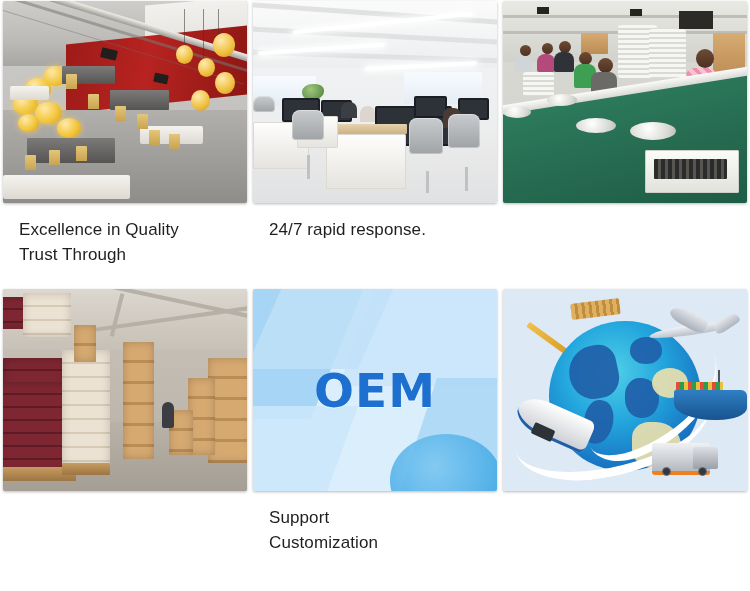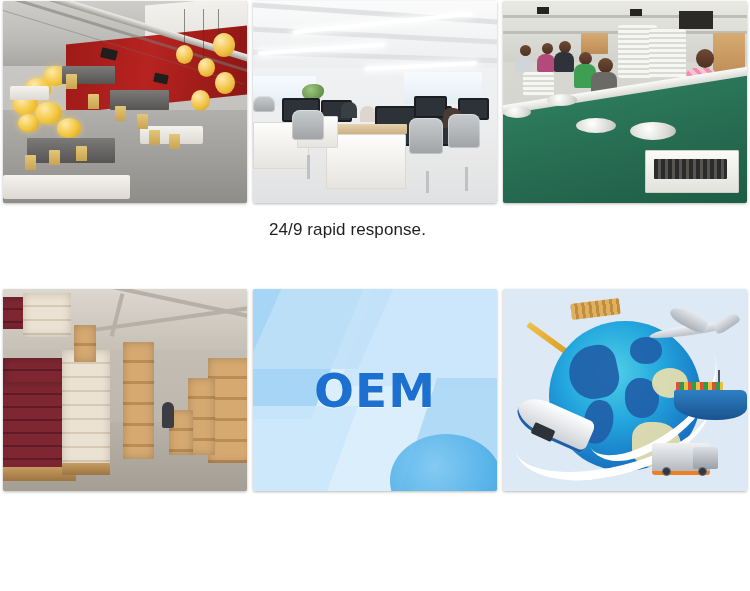--- a/index.html
+++ b/index.html
@@ -396,20 +396,22 @@
         <div class="chair" style="left:26%;top:36%;"></div>
         <div class="chair" style="left:35%;top:46%;"></div>
         <div class="chair" style="left:46%;top:52%;"></div>
         <div class="chair" style="left:55%;top:56%;"></div>
         <div class="chair" style="left:9%;top:76%;"></div>
         <div class="chair" style="left:19%;top:74%;"></div>
         <div class="chair" style="left:30%;top:72%;"></div>
         <div class="chair" style="left:60%;top:64%;"></div>
         <div class="chair" style="left:68%;top:66%;"></div>
       </div>
+      <div class="caption">Excellence in Quality
+Trust Through</div>
     </div>
 
     <div class="cell">
       <div class="media ph-office">
         <div class="ceiling"></div>
         <div class="beam" style="left:-5%;top:5%;width:110%;transform:rotate(4deg);"></div>
         <div class="beam" style="left:-5%;top:16%;width:110%;transform:rotate(3deg);"></div>
         <div class="beam" style="left:-5%;top:26%;width:110%;transform:rotate(2deg);"></div>
         <div class="tube" style="left:16%;top:10%;width:74%;transform:rotate(-6deg);"></div>
         <div class="tube" style="left:2%;top:23%;width:52%;transform:rotate(-4deg);"></div>
@@ -437,21 +439,21 @@
         <div class="desk" style="left:18%;top:57%;width:16%;height:15%;"></div>
 
         <div class="chair" style="left:16%;top:54%;width:32px;height:30px;"></div>
         <div class="chairleg" style="left:22%;top:76%;height:12%;"></div>
         <div class="chair" style="left:64%;top:58%;width:34px;height:36px;"></div>
         <div class="chairleg" style="left:71%;top:84%;height:11%;"></div>
         <div class="chair" style="left:80%;top:56%;width:32px;height:34px;"></div>
         <div class="chairleg" style="left:87%;top:82%;height:12%;"></div>
         <div class="chair" style="left:0%;top:47%;width:22px;height:16px;"></div>
       </div>
-      <div class="caption">24/9 rapid response.</div>
+      <div class="caption">24/7 rapid response.</div>
     </div>
 
     <div class="cell">
       <div class="media ph-line">
         <div class="roof"></div>
         <div class="roofbeam" style="top:7%;"></div>
         <div class="roofbeam" style="top:15%;"></div>
         <div class="blackbox" style="position:absolute;left:14%;top:3%;width:12px;height:7px;background:#25241f;"></div>
         <div class="blackbox" style="position:absolute;left:52%;top:4%;width:12px;height:7px;background:#25241f;"></div>
         <div class="blackbox" style="position:absolute;left:72%;top:5%;width:34px;height:18px;background:#2b2a26;"></div>
@@ -519,20 +521,22 @@
         <div class="band b3"></div>
         <div class="band b1"></div>
         <div class="band b2"></div>
         <div class="band b4"></div>
         <div class="band b5"></div>
         <div class="globe-hint"></div>
         <div class="oemtext">
           <span>OEM</span>
         </div>
       </div>
+      <div class="caption">Support
+Customization</div>
     </div>
 
     <div class="cell">
       <div class="media ph-ship">
         <div class="crate"></div>
         <div class="pencil"></div>
         <div class="globe"></div>
         <div class="land na"></div>
         <div class="land sa"></div>
         <div class="land eu"></div>

